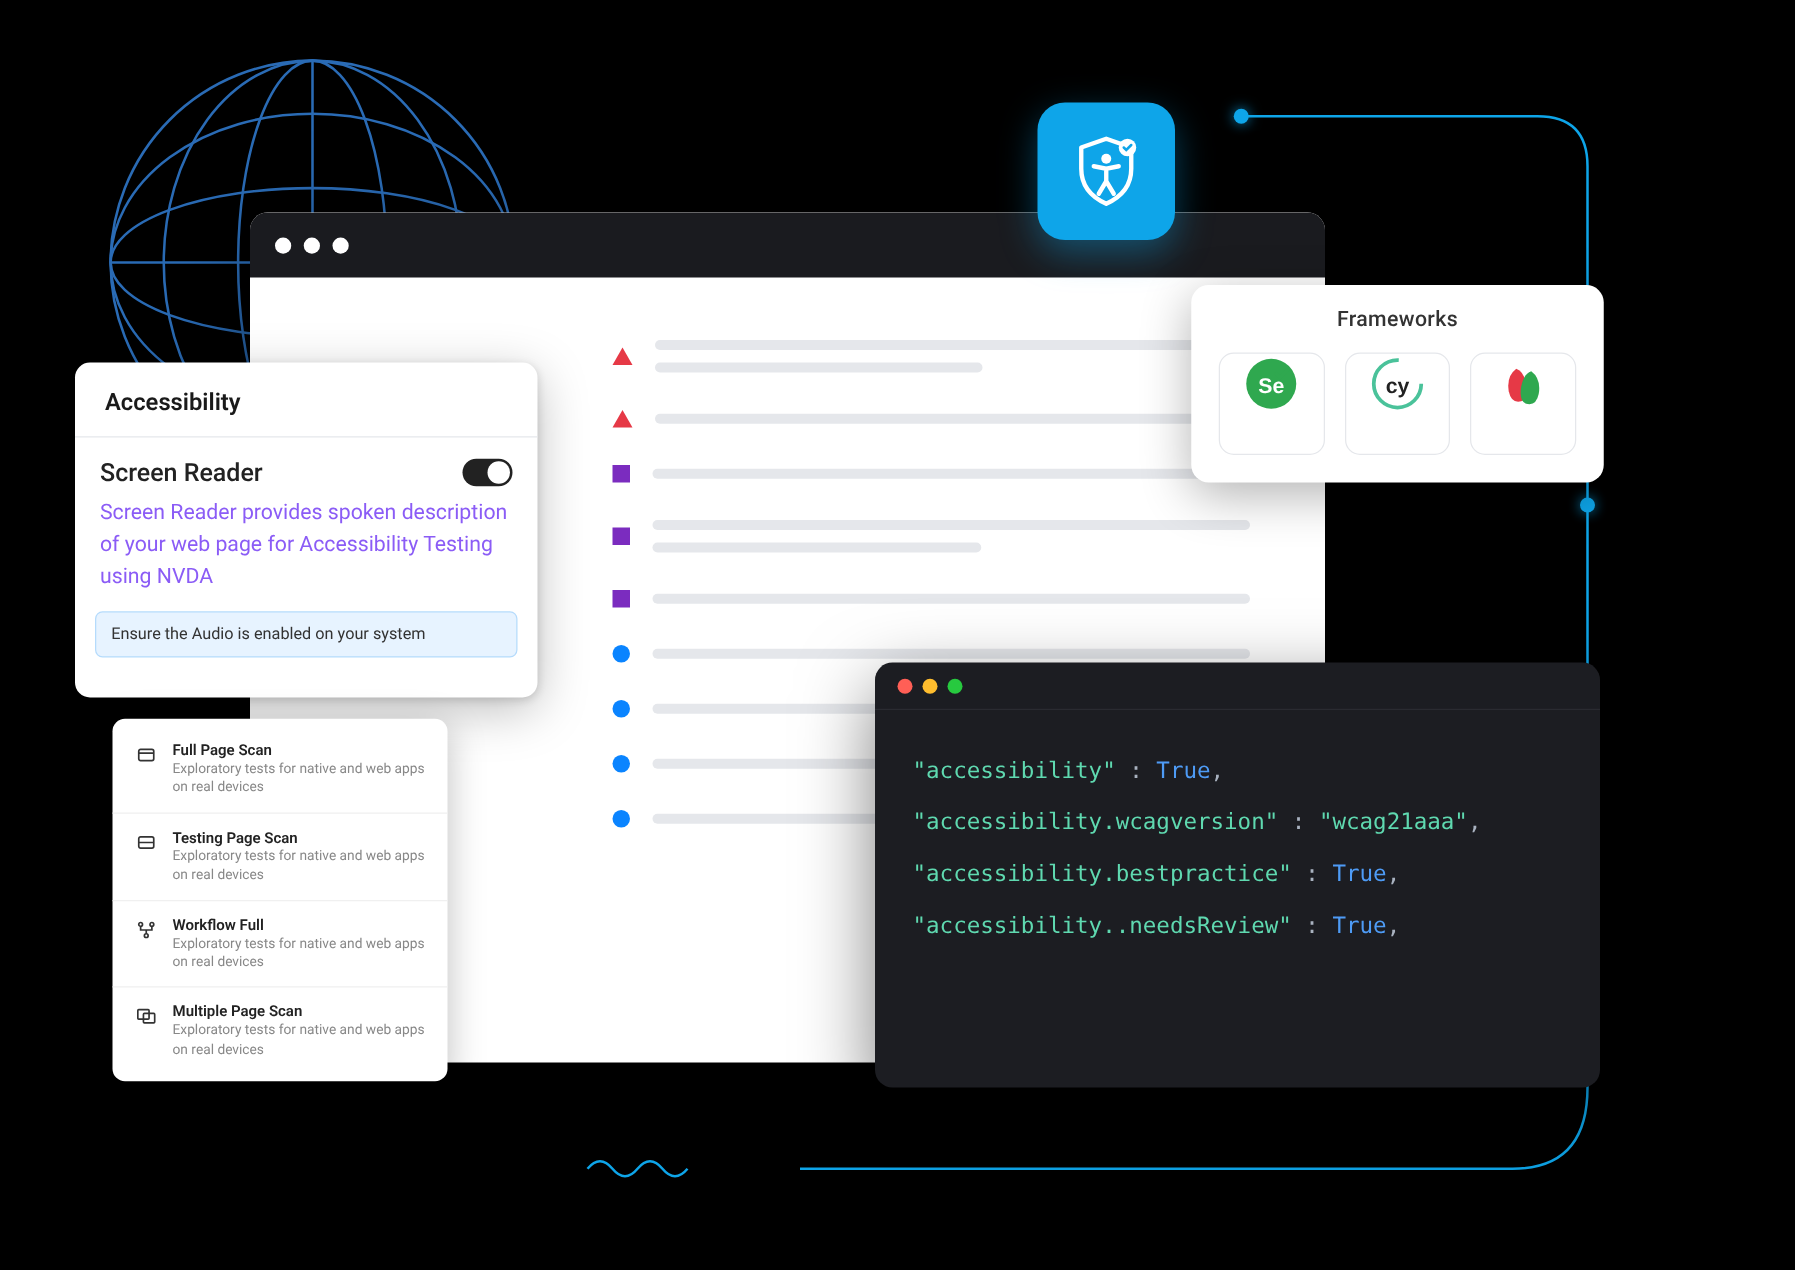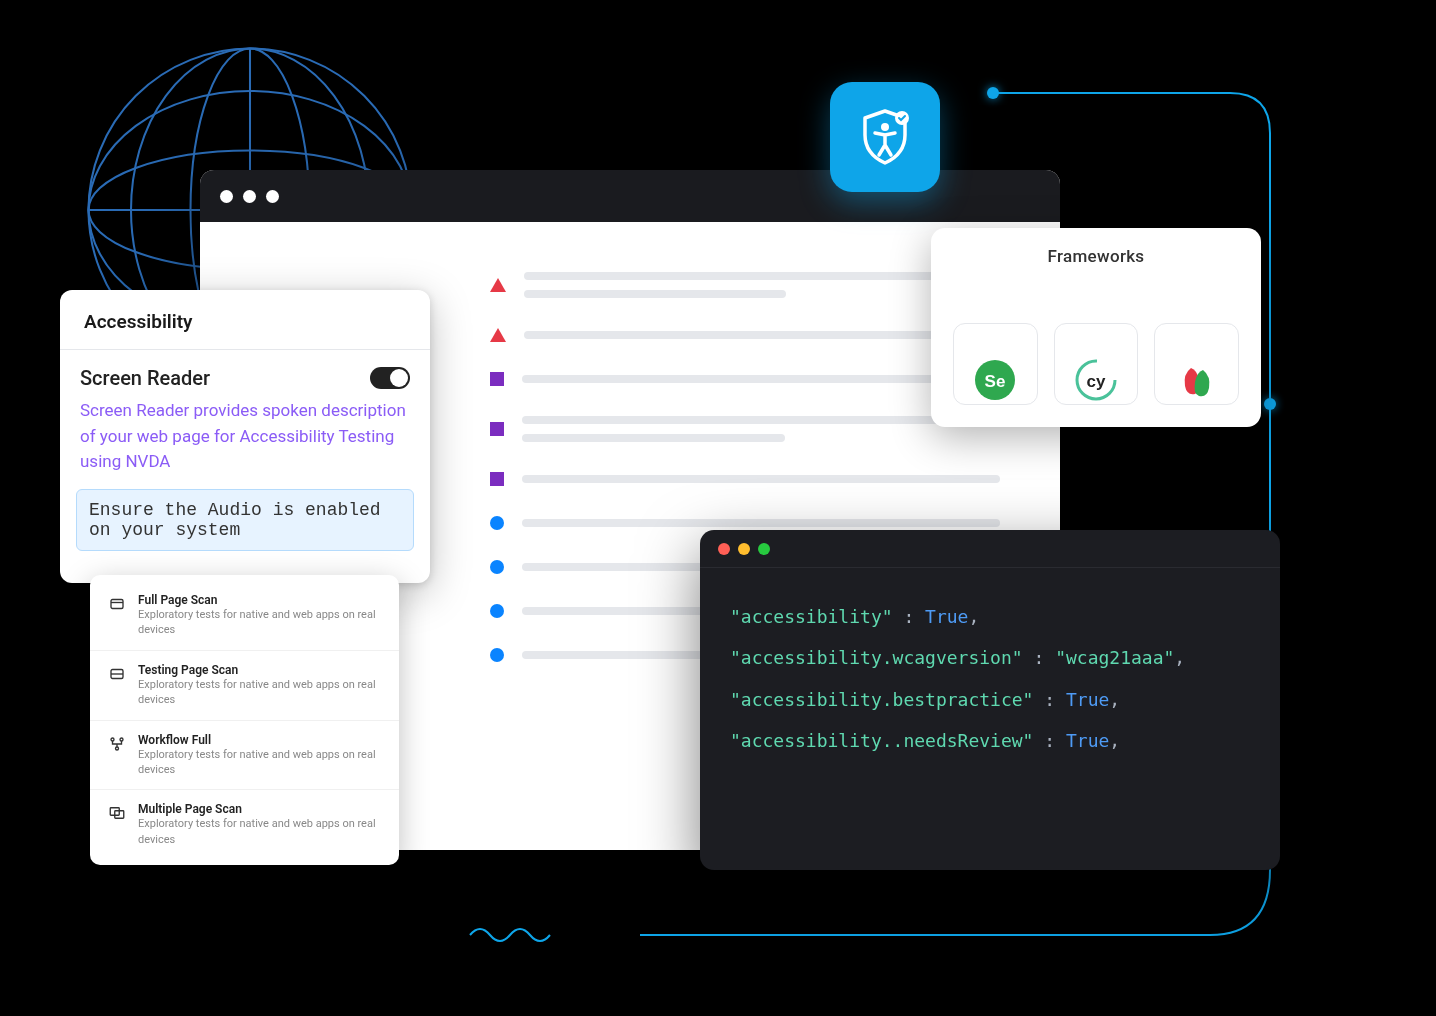--- a/index.html
+++ b/index.html
@@ -109,29 +109,29 @@
   }
   .a11y-desc {
     margin-top: 8px; font-size: 17px; color: #8b5cf6; line-height: 1.5;
   }
   .a11y-note {
     margin: 14px 16px 0;
     background: #E7F3FF;
     border: 1px solid #B5DBFC;
     border-radius: 6px;
     padding: 10px 12px;
-    font-size: 18px; color: #333; font-family: Liberation Mono, monospace;
+    font-size: 13px; color: #333;
   }
 
   
   .scan-card {
     position: absolute;
     top: 575px;
     left: 90px;
-    width: 309px;
+    width: 268px;
     background: #fff;
     border-radius: 10px;
     box-shadow: 0 8px 30px rgba(0,0,0,0.25);
     padding: 6px 0;
   }
   .scan-item {
     display: flex; gap: 12px;
     padding: 12px 18px;
     border-bottom: 1px solid #F0F0F0;
   }
@@ -153,35 +153,35 @@
     border-radius: 22px;
     display: flex; align-items: center; justify-content: center;
     box-shadow: 0 10px 30px rgba(14,165,233,0.4);
     z-index: 5;
   }
 
   
   .fw-card {
     position: absolute;
     top: 228px;
-    left: 931px;
+    left: 953px;
     width: 330px;
     background: #fff;
     border-radius: 14px;
     box-shadow: 0 10px 40px rgba(0,0,0,0.3);
     padding: 18px 22px 22px;
     z-index: 4;
   }
   .fw-title {
     text-align: center; font-size: 17px; font-weight: 500; color: #333; margin-bottom: 16px; letter-spacing: 0.3px;
   }
   .fw-row { display: flex; gap: 16px; justify-content: center; }
   .fw-tile {
     width: 86px; height: 82px; border: 1px solid #E5E7EB; border-radius: 12px;
-    display: flex; align-items: flex-end; justify-content: center; margin-top: 41px;
+    display: flex; align-items: flex-start; justify-content: center;
   }
 
   
   .terminal {
     position: absolute;
     top: 530px;
     left: 700px;
     width: 580px;
     height: 340px;
     background: #1C1D22;

